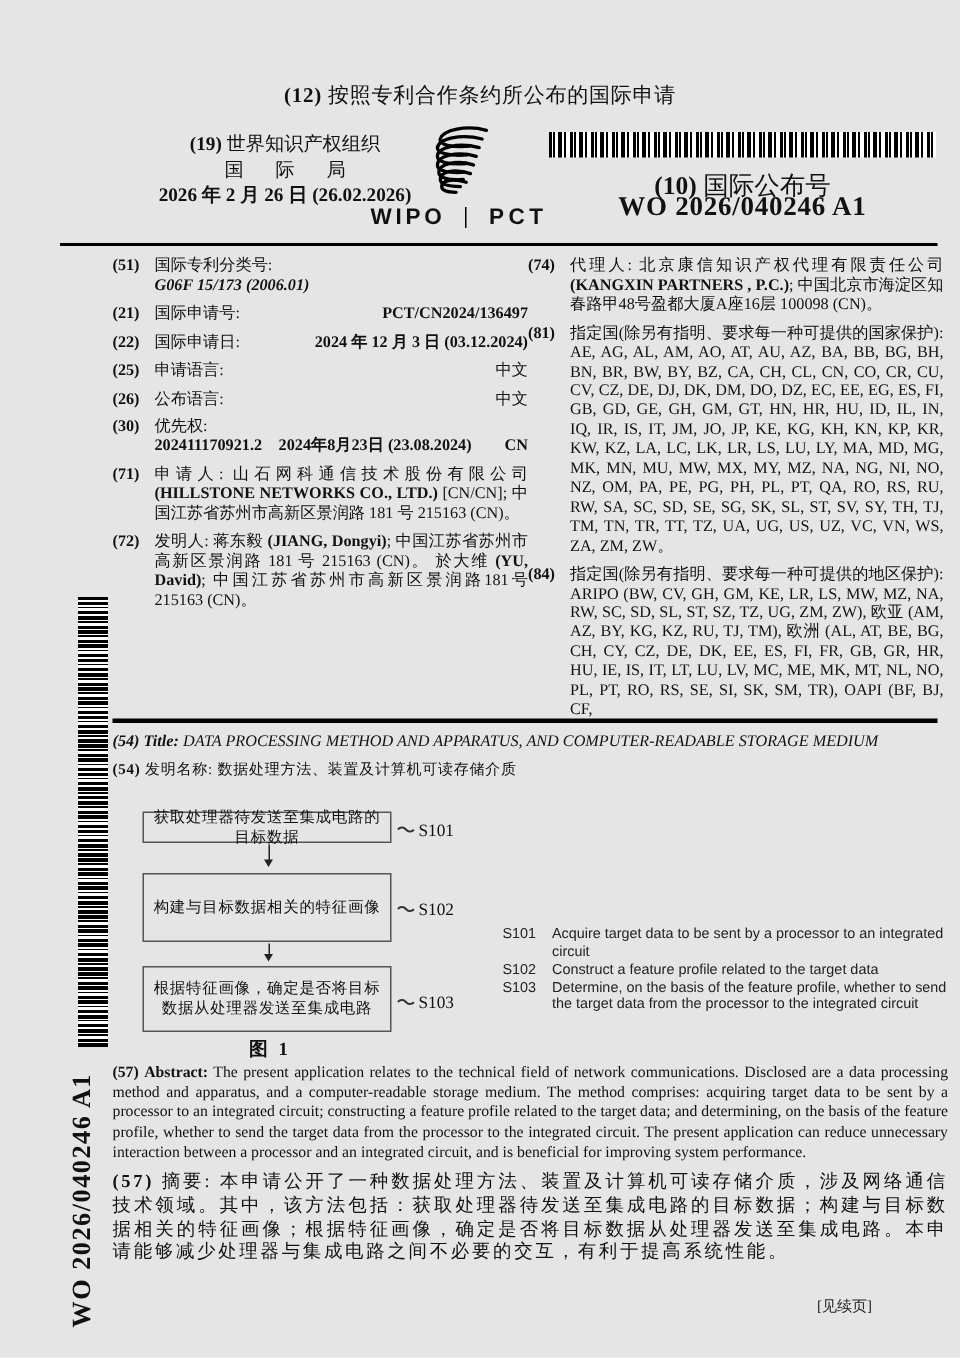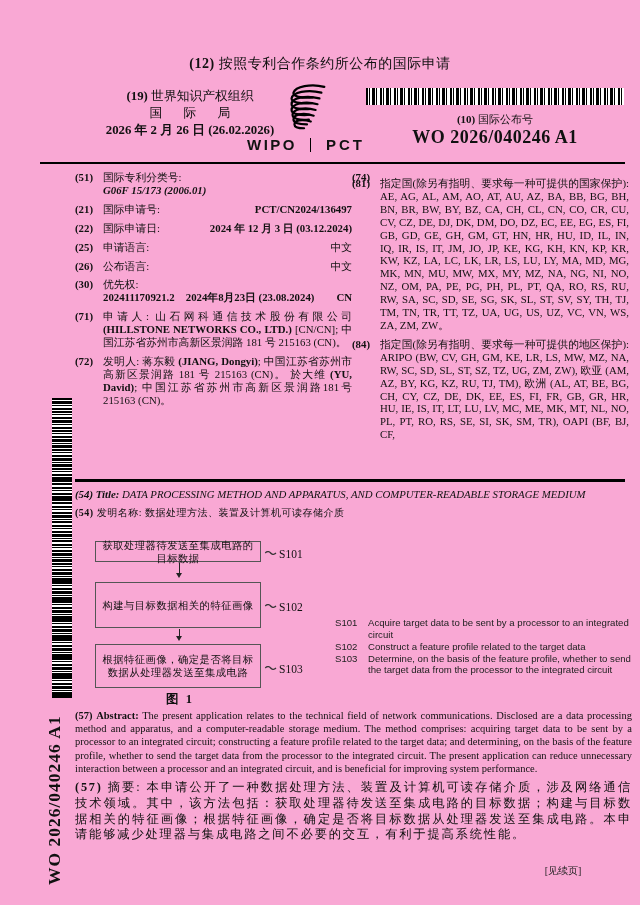--- a/index.html
+++ b/index.html
@@ -1,36 +1,36 @@
 <!DOCTYPE html>
 <html><head>
 <meta charset="utf-8">
 <style>
   html,body{margin:0;padding:0;background:#fff;}
-  .page{position:relative;width:640px;height:905px;background:#f9a8d4;outline:1px solid #ddd;overflow:hidden;
+  .page{position:relative;width:640px;height:905px;background:#e5e5e5;outline:1px solid #ddd;overflow:hidden;
         font-family:"Liberation Serif","DejaVu Serif",serif;color:#111;}
   .b{font-weight:bold;}
   .bi{font-weight:bold;font-style:italic;}
   .abs{position:absolute;}
 
   
   .line12{top:55px;left:0;width:640px;text-align:center;font-size:14px;letter-spacing:.5px;}
   .org-block{top:88px;left:85px;width:210px;text-align:center;font-size:12.8px;line-height:17px;}
   .org-line2{letter-spacing:9px;text-indent:9px;}
   .pubdate-label{margin-top:3px;}
   .logo{top:84px;left:247px;width:118px;text-align:center;}
   .logo svg{display:block;margin:0 auto;}
   .logo-text{display:flex;align-items:center;justify-content:space-between;margin-top:2px;
              font-family:"Liberation Sans","DejaVu Sans",sans-serif;font-weight:bold;font-size:15px;}
   .logo-text .wipo{letter-spacing:2.5px;}
   .logo-text .pct{letter-spacing:3px;}
   .logo-sep{width:1.5px;height:14px;background:#000;margin:0 6px 0 4px;}
   .barcode-top{top:88px;left:366px;width:258px;height:17px;
     background:repeating-linear-gradient(90deg,#000 0,#000 2px,#fff 2px,#fff 3px,#000 3px,#000 4px,#fff 4px,#fff 6px,#000 6px,#000 9px,#fff 9px,#fff 10px,#000 10px,#000 11.5px,#fff 11.5px,#fff 14px);}
-  .pubno-label{top:112px;left:366px;width:258px;text-align:center;font-size:11px;}
+  .pubno-label{top:112px;left:366px;width:258px;text-align:center;font-size:17px;}
   .pubno{top:127px;left:366px;width:258px;text-align:center;font-size:18px;font-weight:bold;letter-spacing:.5px;}
   .rule-header{top:162px;left:40px;width:585px;height:2px;background:#000;}
 
   
   .bib-col{top:171px;width:277px;font-size:10.8px;line-height:12.9px;}
   .bib-left{left:75px;}
   .bib-right{left:352px;}
   .bib-entry{position:relative;padding-left:28px;margin-bottom:6px;}
   .bib-entry .num{position:absolute;left:0;top:0;font-weight:bold;}
   .kv{display:flex;justify-content:space-between;}
@@ -189,20 +189,23 @@
       <div class="bib-entry">
         <span class="num">(72)</span>
         <div class="bib-body">
           <div class="para"><span>发明人: 蒋东毅 </span><span class="b">(JIANG, Dongyi)</span><span>; 中国江苏省苏州市高新区景润路 181 号 215163 (CN)。 於大维 </span><span class="b">(YU, David)</span><span>; 中国江苏省苏州市高新区景润路181号 215163 (CN)。</span></div>
         </div>
       </div>
     </div>
   <div class="abs bib-col bib-right" id="bib-right">
       <div class="bib-entry">
         <span class="num">(74)</span>
+        <div class="bib-body">
+          <div class="para"><span>代理人: 北京康信知识产权代理有限责任公司 </span><span class="b">(KANGXIN PARTNERS , P.C.)</span><span>; 中国北京市海淀区知春路甲48号盈都大厦A座16层 100098 (CN)。</span></div>
+        </div>
       </div>
       <div class="bib-entry">
         <span class="num">(81)</span>
         <div class="bib-body">
           <div class="para"><span>指定国(除另有指明、要求每一种可提供的国家保护): AE, AG, AL, AM, AO, AT, AU, AZ, BA, BB, BG, BH, BN, BR, BW, BY, BZ, CA, CH, CL, CN, CO, CR, CU, CV, CZ, DE, DJ, DK, DM, DO, DZ, EC, EE, EG, ES, FI, GB, GD, GE, GH, GM, GT, HN, HR, HU, ID, IL, IN, IQ, IR, IS, IT, JM, JO, JP, KE, KG, KH, KN, KP, KR, KW, KZ, LA, LC, LK, LR, LS, LU, LY, MA, MD, MG, MK, MN, MU, MW, MX, MY, MZ, NA, NG, NI, NO, NZ, OM, PA, PE, PG, PH, PL, PT, QA, RO, RS, RU, RW, SA, SC, SD, SE, SG, SK, SL, ST, SV, SY, TH, TJ, TM, TN, TR, TT, TZ, UA, UG, US, UZ, VC, VN, WS, ZA, ZM, ZW。</span></div>
         </div>
       </div>
       <div class="bib-entry">
         <span class="num">(84)</span>
         <div class="bib-body">

